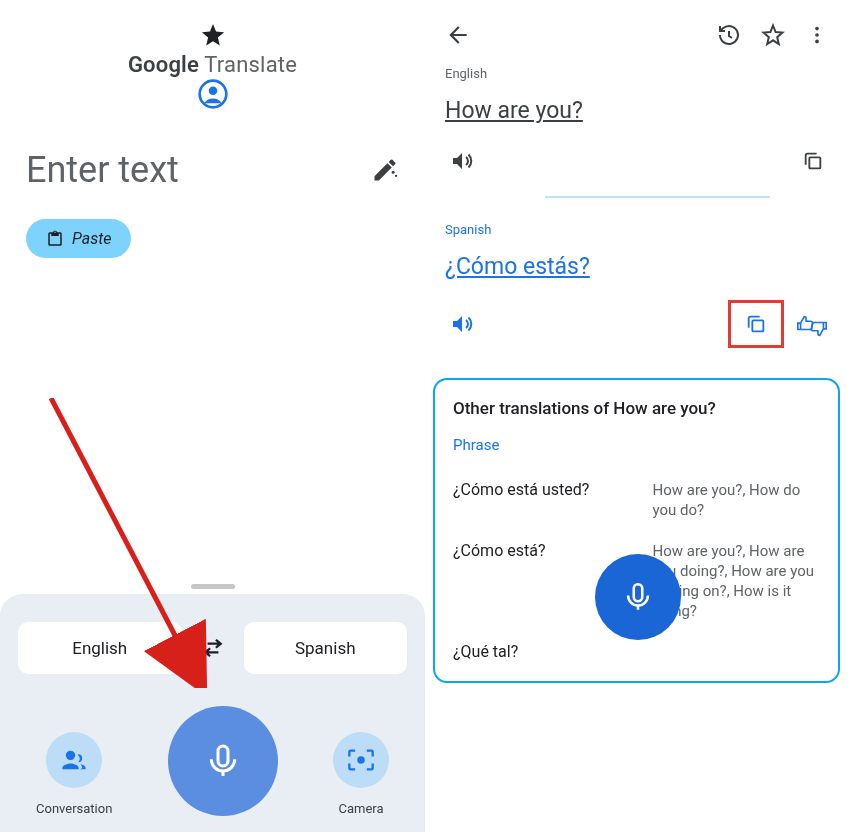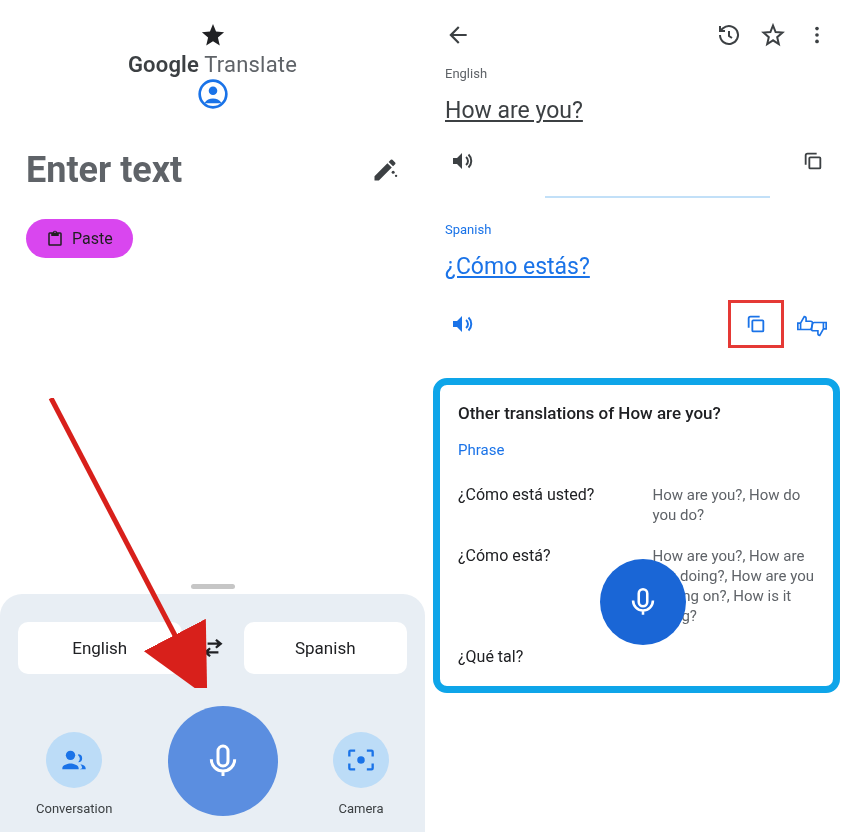--- a/index.html
+++ b/index.html
@@ -17,25 +17,25 @@
   .right { width: 425px; height: 832px; display:flex; flex-direction:column; }
 
   
   .l-header { display:flex; align-items:center; padding:18px 14px 10px 14px;flex-direction:column; }
   .l-header .title { flex:1; text-align:center; font-size:22px; color:#5f6368; letter-spacing:.2px; }
   .l-header .title strong { color:#3c4043; font-weight:600; }
   .star { width:30px; height:30px; }
   .avatar-outline { width:36px; height:36px; color:#1a73e8; display:flex; align-items:center; justify-content:center; }
 
   .enter-area { padding: 28px 26px 10px 26px; display:flex; align-items:center; justify-content:space-between; }
-  .enter-text { font-size:36px; color:#5f6368; font-weight:700; }
+  .enter-text { font-size:36px; color:#5f6368; font-weight:400; }
   .magic { width:28px; height:28px; color:#3c4043; }
 
   .paste-row { padding: 18px 26px 0 26px; }
-  .paste-pill { background:#d946ef; border-radius:20px; padding:10px 20px; display:inline-flex; align-items:center; gap:8px; color:#1f1f1f; font-size:16px; cursor:pointer; }
+  .paste-pill { background:#7dd3fc; border-radius:20px; padding:10px 20px; display:inline-flex; align-items:center; gap:8px; color:#1f1f1f; font-size:16px; cursor:pointer;font-style:italic; }
 
   .spacer { flex:1; }
 
   .bottom-panel { background:#e8eef4; border-top-left-radius:22px; border-top-right-radius:22px; padding:28px 18px 12px 18px; position:relative; }
   .bottom-panel::before { content:""; position:absolute; top:-10px; left:50%; transform:translateX(-50%); width:44px; height:5px; background:#c6c6c6; border-radius:3px; }
 
   .lang-row { display:flex; align-items:center; gap:14px; margin-bottom:32px; }
   .lang-chip { background:#fff; border-radius:10px; flex:1; text-align:center; padding:16px 8px; font-size:17px; color:#202124; cursor:pointer; }
   .swap { width:40px; display:flex; align-items:center; justify-content:center; color:#202124; }
 
@@ -55,21 +55,21 @@
   .big-text { font-size:23px; color:#3c4043; padding:12px 20px 16px 20px; font-weight:400;text-decoration:underline; }
   .big-text.blue { color:#1a73e8; }
 
   .toolrow { display:flex; align-items:center; justify-content:space-between; padding:4px 20px 10px 20px; color:#3c4043; }
   .toolrow.blue { color:#1a73e8; }
   .toolrow .rightset { display:flex; align-items:center; gap:12px; }
   .redbox { border:3px solid #e53935; padding:4px 8px; }
 
   .divider { height:2px; background:#c2e0f8; margin:8px 80px 20px 120px; }
 
-  .card { border:7px solid #0ea5e9; border-radius:14px; margin:20px 10px 0 8px; padding:18px 18px 10px 18px; position:relative; }
+  .card { border:2px solid #0ea5e9; border-radius:14px; margin:20px 10px 0 8px; padding:18px 18px 10px 18px; position:relative; }
   .card h3 { font-size:17px; font-weight:500; color:#202124; margin-bottom:18px; }
   .phrase-label { color:#1a73e8; font-size:15px; margin-bottom:16px; }
   .row { display:flex; gap:32px; padding:10px 0; font-size:16px; align-items:flex-start; }
   .row .src { flex:1; color:#202124; }
   .row .dst { flex:1; color:#5f6368; font-size:15px; line-height:1.35; }
 
   .fab { position:absolute; width:86px; height:86px; border-radius:50%; background:#1a66d6; display:flex; align-items:center; justify-content:center; color:#fff; cursor:pointer; }
 
   
   .arrow-svg { position:absolute; left:36px; top:398px; width:180px; height:290px; pointer-events:none; z-index:50; }

